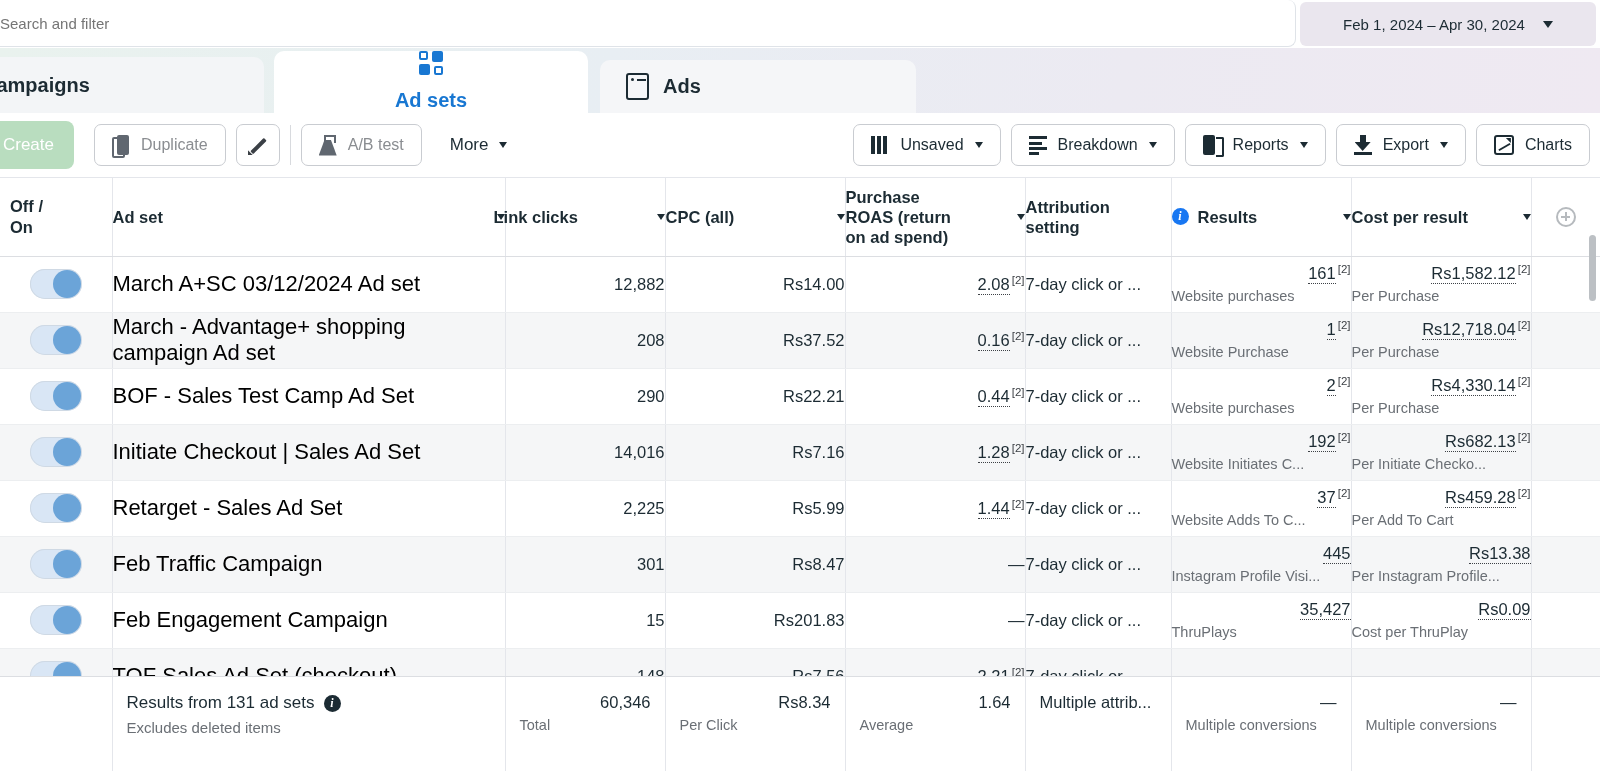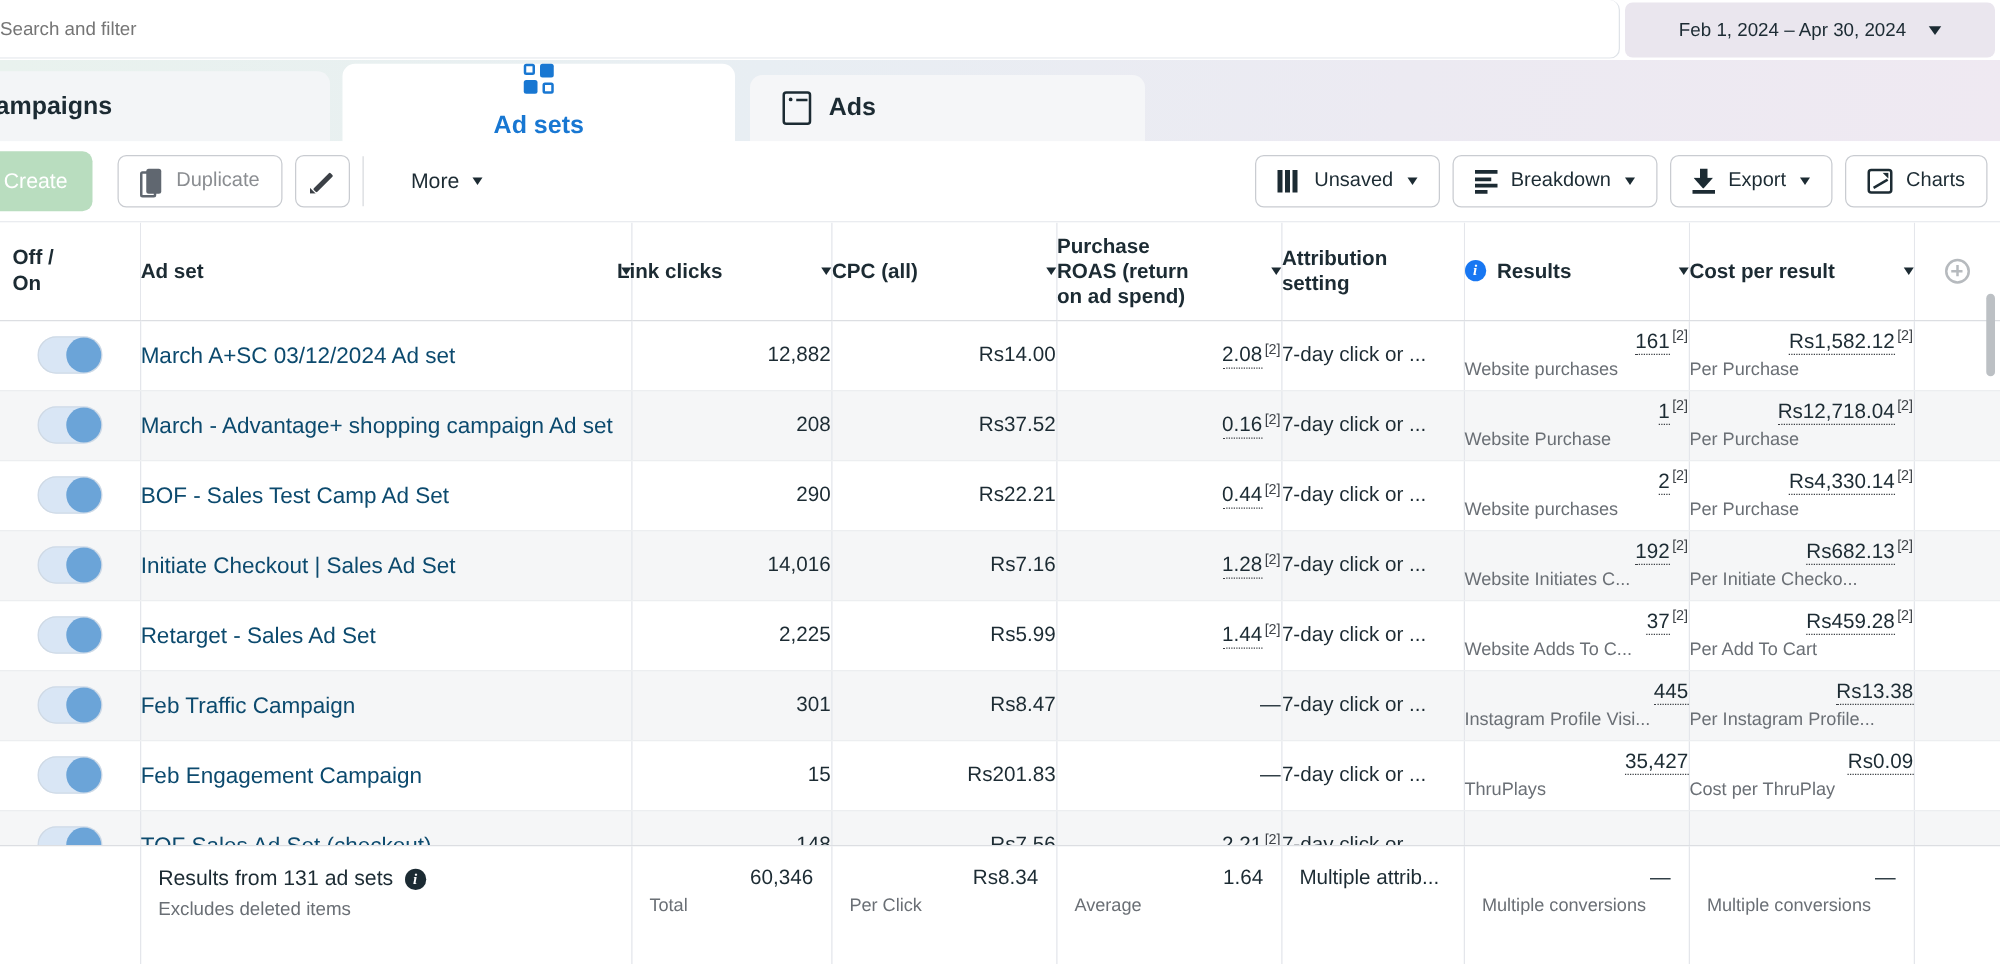--- a/index.html
+++ b/index.html
@@ -141,21 +141,21 @@
   }
   thead th .th-inner { display:flex; align-items:center; justify-content: space-between; gap: 8px; }
   thead th.num .th-inner { }
   .th-label { line-height: 1.22; }
   .sortcaret { flex: none; }
 
   tbody tr { height: 56px; }
   tbody tr.alt td { background: #f5f6f7; }
   tbody td { border-bottom: 1px solid #eceef0; font-size: 16.5px; padding: 0 14px; }
   td.num { text-align: right; }
-  .adset-link { color: #0c4a6e; font-size: 18px; cursor: pointer; }
+  .adset-link { color: #000000; font-size: 22px; cursor: pointer; }
   .cell-main { line-height: 1.15; }
   .cell-sub { font-size: 14.5px; color: #6a6f75; text-align: left; margin-top: 5px; line-height:1.15; }
   .dotted { border-bottom: 1.5px dotted #3d4146; padding-bottom: 1px; }
   .sup { font-size: 11.5px; vertical-align: super; color: #3d4146; margin-left: 2px; }
   .dash { color:#1c2b33; }
 
   
   .toggle { width: 52px; height: 30px; background: #d9e6f5; border-radius: 15px; position: relative; cursor: pointer; margin: 0 auto; box-shadow: inset 0 0 0 1px #cfd9e4; }
   .toggle .knob { position: absolute; right: 1px; top: 1px; width: 28px; height: 28px; border-radius: 50%; background: #6ba4d8; }
 
@@ -216,20 +216,24 @@
   <div style="width:20px"></div>
   <button class="btn btn-dim">
     <span class="gl gl-dup"></span>
     <span>Duplicate</span>
   </button>
   <div style="width:10px"></div>
   <button class="btn btn-icon">
     <span class="gl gl-pencil"></span>
   </button>
   <div class="divider-v"></div>
+  <button class="btn btn-dim">
+    <span class="gl gl-flask"></span>
+    <span>A/B test</span>
+  </button>
   <div style="width:16px"></div>
   <button class="btn btn-more">
     <span>More</span>
     <span class="caret-sm"></span>
   </button>
 
   <div class="toolbar-right">
     <button class="btn">
       <span class="gl gl-cols">
           <i></i>
@@ -240,20 +244,25 @@
       <span class="caret-sm"></span>
     </button>
     <button class="btn">
       <span class="gl gl-break">
           <i></i>
           <i></i>
           <i></i>
           <i></i>
         </span>
       <span>Breakdown</span>
+      <span class="caret-sm"></span>
+    </button>
+    <button class="btn">
+      <span class="gl gl-rep"></span>
+      <span>Reports</span>
       <span class="caret-sm"></span>
     </button>
     <button class="btn">
       <span class="gl gl-exp">
           <i></i>
         </span>
       <span>Export</span>
       <span class="caret-sm"></span>
     </button>
     <button class="btn">

